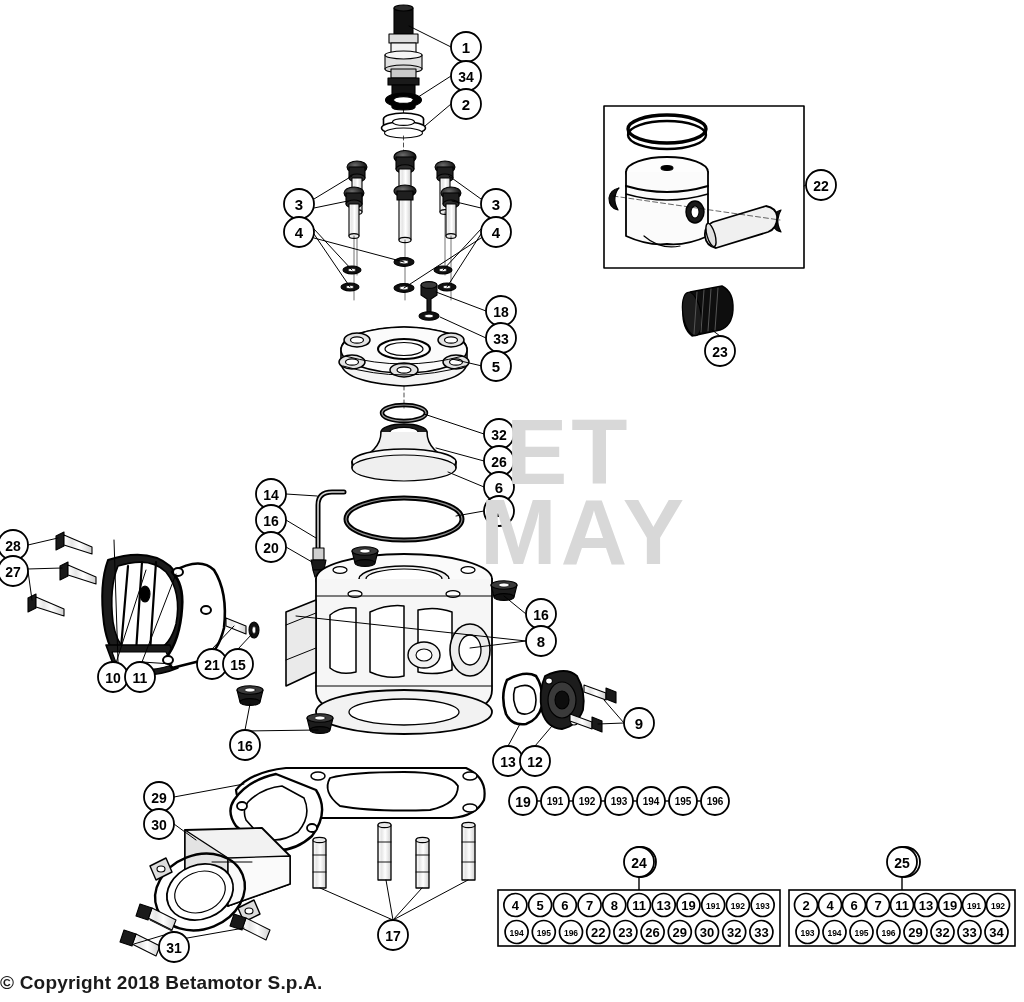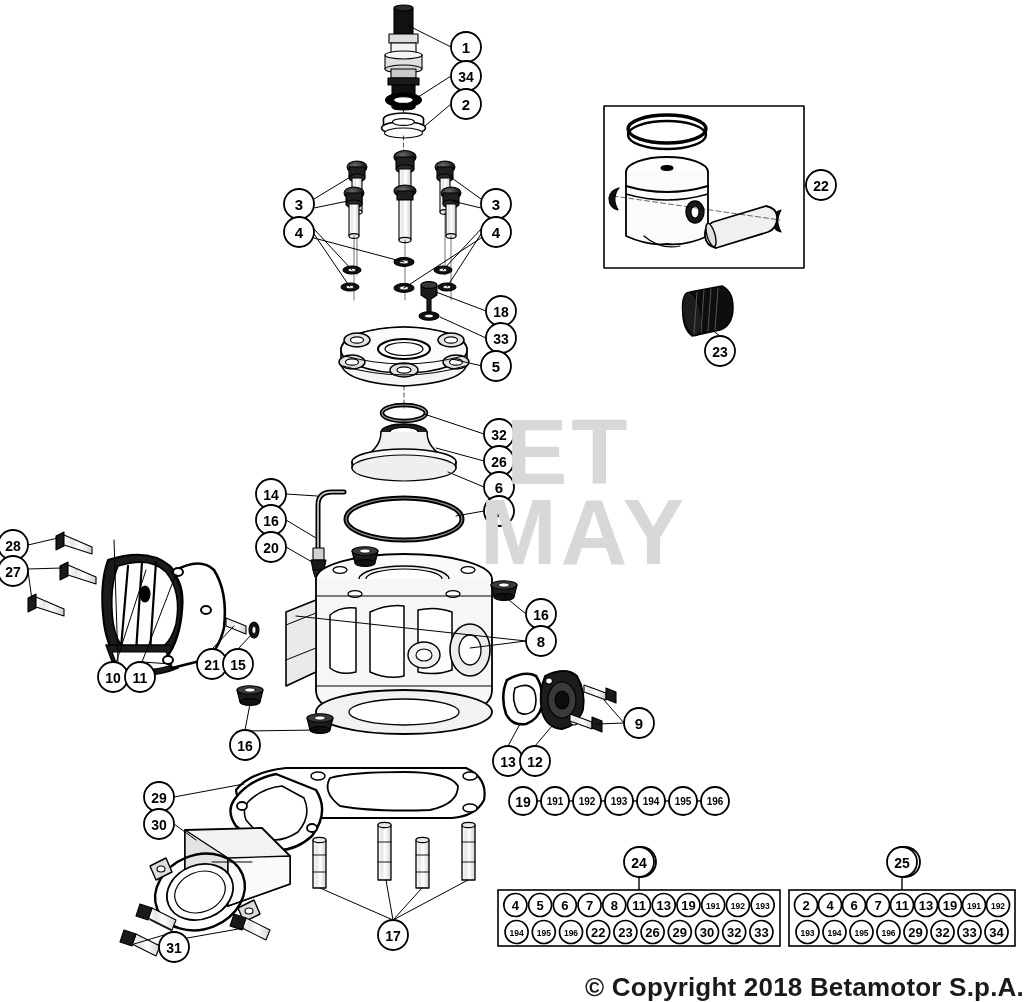--- a/index.html
+++ b/index.html
@@ -15,23 +15,23 @@
     font-family:"Liberation Sans", sans-serif;
     font-weight:bold;
     text-anchor:middle;
     dominant-baseline:central;
     fill:#000;
   }
   .copyright{
     position:absolute;
     left:0;right:0;
     top:972px;
-    text-align:right;
+    text-align:left;
     font-family:"Liberation Sans", sans-serif;
-    font-size:26px;
+    font-size:19px;
     font-weight:bold;
     letter-spacing:0.2px;
     color:#1a1a1a;
   }
   .wm{
     position:absolute;
     font-family:"Liberation Sans", sans-serif;
     font-weight:bold;
     color:#d8d8d8;
     user-select:none;

